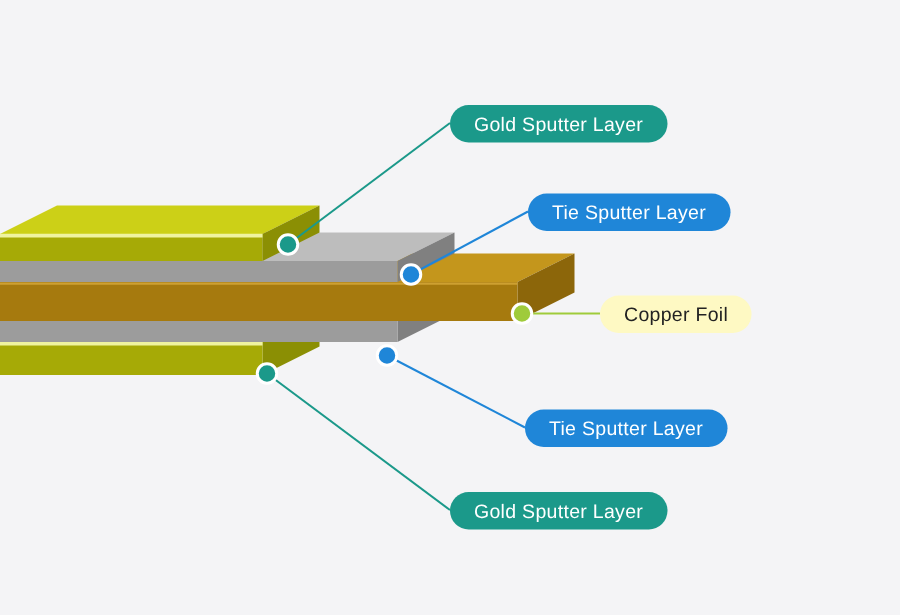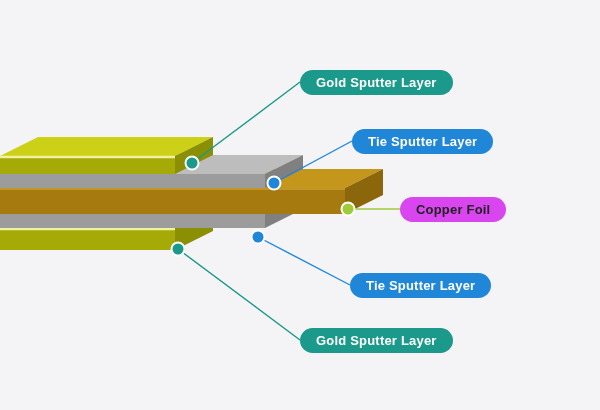--- a/index.html
+++ b/index.html
@@ -14,21 +14,21 @@
   .scene svg { position: absolute; left: 0; top: 0; }
   .badge {
     position: absolute;
     display: inline-flex;
     align-items: center;
     justify-content: center;
     height: 25px;
     padding: 0 16px;
     border-radius: 13px;
     font-size: 13px;
-    font-weight: bold;
+    font-weight: normal;
     white-space: nowrap;
     letter-spacing: 0.2px;
   }
 </style>
 </head>
 <body>
 
 <div class="scene" style="background-color: rgb(244, 244, 246);">
 
   <svg width="600" height="410" viewBox="0 0 600 410">
@@ -76,19 +76,19 @@
     <circle cx="274" cy="183" r="6.5" stroke="#ffffff" stroke-width="2" fill="#1f86d8"></circle>
     <circle cx="348" cy="209" r="6.5" stroke="#ffffff" stroke-width="2" fill="#9fcb3b"></circle>
     <circle cx="258" cy="237" r="6.5" stroke="#ffffff" stroke-width="2" fill="#1f86d8"></circle>
     <circle cx="178" cy="249" r="6.5" stroke="#ffffff" stroke-width="2" fill="#1b998a"></circle>
   </svg>
 
   <div class="badge" style="left: 300px; top: 70px; background-color: rgb(27, 153, 138); color: rgb(255, 255, 255);">Gold Sputter Layer</div>
 
   <div class="badge" style="left: 352px; top: 129px; background-color: rgb(31, 134, 216); color: rgb(255, 255, 255);">Tie Sputter Layer</div>
 
-  <div class="badge" style="left: 400px; top: 197px; background-color: #d946ef; color: rgb(34, 34, 34);">Copper Foil</div>
+  <div class="badge" style="left: 400px; top: 197px; background-color: #fef9c3; color: rgb(34, 34, 34);">Copper Foil</div>
 
   <div class="badge" style="left: 350px; top: 273px; background-color: rgb(31, 134, 216); color: rgb(255, 255, 255);">Tie Sputter Layer</div>
 
   <div class="badge" style="left: 300px; top: 328px; background-color: rgb(27, 153, 138); color: rgb(255, 255, 255);">Gold Sputter Layer</div>
 
 </div>
 
 </body></html>

